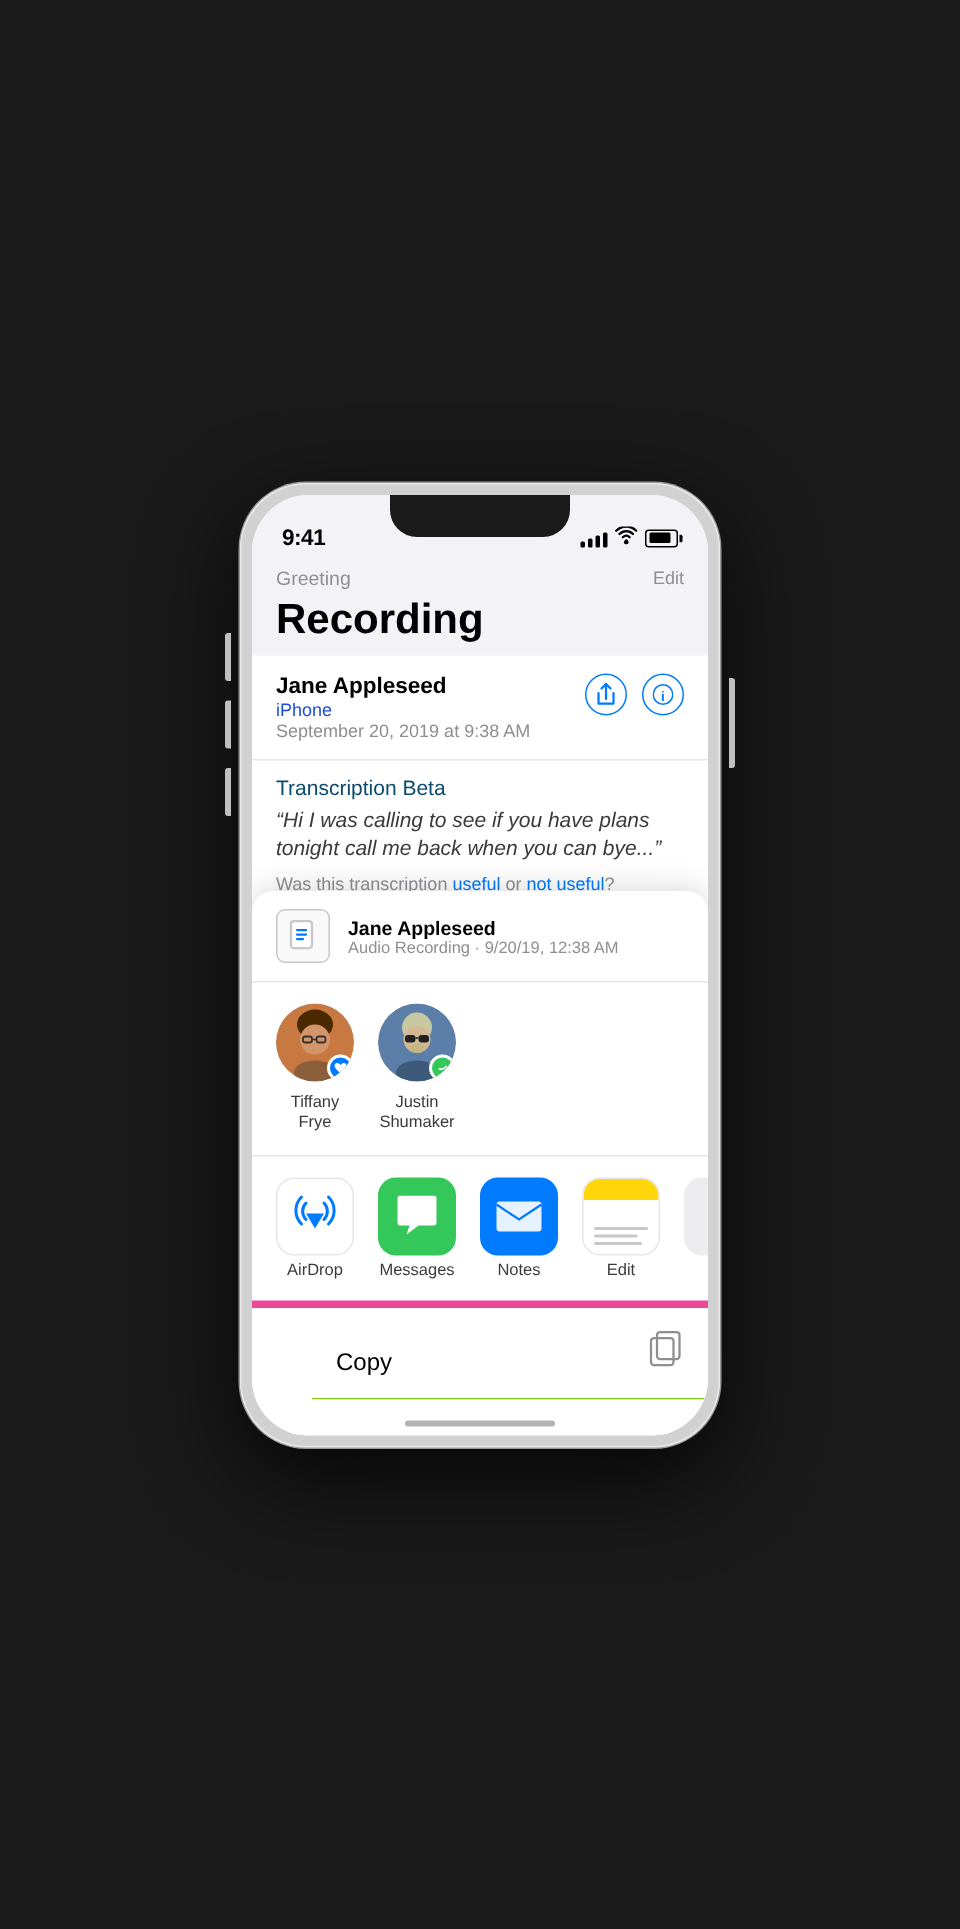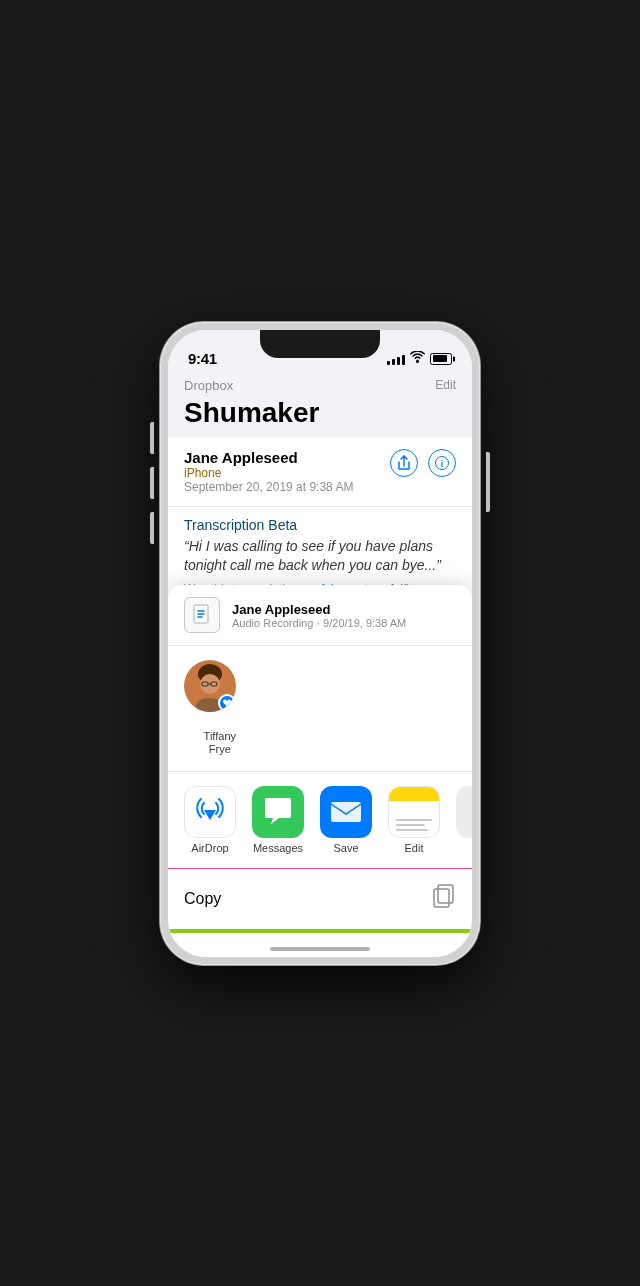--- a/index.html
+++ b/index.html
@@ -197,21 +197,21 @@
       justify-content: space-between;
       align-items: flex-start;
     }
     .voicemail-sender {
       font-size: 15px;
       font-weight: 600;
       color: #000;
     }
     .voicemail-source {
       font-size: 12px;
-      color: #a16207;
+      color: #1d4ed8;
     }
     .voicemail-date {
       font-size: 12px;
       color: #8e8e93;
     }
     .voicemail-actions {
       display: flex;
       gap: 10px;
       align-items: center;
     }
@@ -326,22 +326,22 @@
     .contacts-row {
       padding: 14px 16px;
       display: flex;
       gap: 16px;
       border-bottom: 1px solid #e5e5ea;
       overflow: hidden;
     }
     .contact-item {
       display: flex;
       flex-direction: column;
-      align-items: flex-end;
-      gap: 18px;
+      align-items: center;
+      gap: 8px;
       cursor: pointer;
     }
     .contact-avatar {
       width: 52px;
       height: 52px;
       border-radius: 50%;
       position: relative;
       overflow: hidden;
       background: #c7c7cc;
     }
@@ -366,21 +366,21 @@
       color: #3a3a3c;
       text-align: center;
       line-height: 1.2;
       max-width: 60px;
     }
 
     .apps-row {
       padding: 14px 16px;
       display: flex;
       gap: 16px;
-      border-bottom: 1px solid #ec4899;
+      border-bottom: 5px solid #ec4899;
       overflow: hidden;
     }
     .app-item {
       display: flex;
       flex-direction: column;
       align-items: center;
       gap: 4px;
       cursor: pointer;
     }
     .app-icon {
@@ -410,23 +410,24 @@
     .app-name {
       font-size: 11px;
       color: #3a3a3c;
       text-align: center;
     }
 
     .action-row {
       padding: 14px 16px;
       display: flex;
       justify-content: space-between;
-      align-items: center;
-      border-bottom: 4px solid #84cc16;
+      align-items: flex-end;
+      border-bottom: 1px solid #84cc16;
       cursor: pointer;
+      margin-left: 40px;
     }
     .action-label {
       font-size: 16px;
       color: #000;
     }
     .action-icon {
       font-size: 22px;
       color: #8e8e93;
     }
 
@@ -475,25 +476,25 @@
           </span>
           <div class="battery-icon">
             <div class="battery-fill"></div>
           </div>
         </div>
       </div>
 
       <div class="app-content">
 
         <div class="nav-bar">
-          <span class="nav-greeting">Dropbox</span>
+          <span class="nav-greeting">Greeting</span>
           <span class="nav-edit">Edit</span>
         </div>
 
-        <div class="voicemail-title">Shumaker</div>
+        <div class="voicemail-title">Recording</div>
 
         <div class="voicemail-content">
 
           <div class="voicemail-item">
             <div class="voicemail-item-header">
               <div>
                 <div class="voicemail-sender">Jane Appleseed</div>
                 <div class="voicemail-source">iPhone</div>
                 <div class="voicemail-date">September 20, 2019 at 9:38 AM</div>
               </div>
@@ -534,21 +535,21 @@
               <div class="share-file-icon">
                 <svg width="22" height="22" viewBox="0 0 22 22" fill="none">
                   <rect x="3" y="1" width="14" height="18" rx="2" fill="#fff" stroke="#c7c7cc" stroke-width="1.5"></rect>
                   <path d="M7 7 L13 7" stroke="#007aff" stroke-width="1.5" stroke-linecap="round"></path>
                   <path d="M7 10 L13 10" stroke="#007aff" stroke-width="1.5" stroke-linecap="round"></path>
                   <path d="M7 13 L11 13" stroke="#007aff" stroke-width="1.5" stroke-linecap="round"></path>
                 </svg>
               </div>
               <div>
                 <div class="share-file-name">Jane Appleseed</div>
-                <div class="share-file-meta">Audio Recording · 9/20/19, 9:38 AM</div>
+                <div class="share-file-meta">Audio Recording · 9/20/19, 12:38 AM</div>
               </div>
             </div>
 
             <div class="contacts-row">
 
               <div class="contact-item">
                 <div class="contact-avatar">
                   <svg width="52" height="52" viewBox="0 0 52 52">
                     <circle cx="26" cy="26" r="26" fill="#c87941"></circle>
 
@@ -564,20 +565,46 @@
                   </svg>
                   <div class="contact-badge contact-badge-airdrop">
                     <svg width="10" height="10" viewBox="0 0 10 10">
                       <path d="M5 8.5 C3 6.5 1 5 1 3.5 C1 2 2.5 1 4 2 L5 3 L6 2 C7.5 1 9 2 9 3.5 C9 5 7 6.5 5 8.5Z" fill="white" stroke="none"></path>
                     </svg>
                   </div>
                 </div>
                 <div class="contact-name">Tiffany<br>Frye</div>
               </div>
 
+              <div class="contact-item">
+                <div class="contact-avatar">
+                  <svg width="52" height="52" viewBox="0 0 52 52">
+                    <circle cx="26" cy="26" r="26" fill="#5b7fa8"></circle>
+
+                    <circle cx="26" cy="16" r="10" fill="#c8c8a0"></circle>
+
+                    <circle cx="26" cy="24" r="9" fill="#d4b896"></circle>
+
+                    <rect x="18" y="21" width="7" height="5" rx="2" fill="#222"></rect>
+                    <rect x="27" y="21" width="7" height="5" rx="2" fill="#222"></rect>
+                    <line x1="25" y1="23" x2="27" y2="23" stroke="#444" stroke-width="1.2"></line>
+
+                    <ellipse cx="26" cy="30" rx="5" ry="3" fill="#b8b870" opacity="0.6"></ellipse>
+
+                    <ellipse cx="26" cy="46" rx="14" ry="8" fill="#3d5a7a"></ellipse>
+                  </svg>
+                  <div class="contact-badge">
+                    <svg width="10" height="10" viewBox="0 0 10 10">
+                      <rect x="1" y="1" width="8" height="8" rx="2" fill="#34c759"></rect>
+                      <path d="M3 5.5 C3 5.5 5 7 7.5 4" stroke="white" stroke-width="1.2" fill="none" stroke-linecap="round"></path>
+                    </svg>
+                  </div>
+                </div>
+                <div class="contact-name">Justin<br>Shumaker</div>
+              </div>
 
             </div>
 
             <div class="apps-row">
 
               <div class="app-item">
                 <div class="app-icon app-icon-airdrop">
                   <svg width="32" height="32" viewBox="0 0 32 32" fill="none">
                     <path d="M16 24 L10 14 L22 14 Z" fill="#007aff"></path>
                     <path d="M10 18 C7 15 7 10 10 7" stroke="#007aff" stroke-width="2" fill="none" stroke-linecap="round"></path>
@@ -598,21 +625,21 @@
                 <div class="app-name">Messages</div>
               </div>
 
               <div class="app-item">
                 <div class="app-icon app-icon-mail">
                   <svg width="32" height="22" viewBox="0 0 32 22" fill="none">
                     <rect x="1" y="1" width="30" height="20" rx="2" fill="white" opacity="0.9"></rect>
                     <path d="M1 3 L16 13 L31 3" stroke="#007aff" stroke-width="1.5" fill="none"></path>
                   </svg>
                 </div>
-                <div class="app-name">Save</div>
+                <div class="app-name">Notes</div>
               </div>
 
               <div class="app-item">
                 <div class="app-icon app-icon-notes" style="padding:0; overflow:hidden; position:relative;">
                   <div style="position:absolute; top:0; left:0; right:0; height:14px; background:#ffd60a; border-radius:11px 11px 0 0;"></div>
                   <div style="position:absolute; bottom:6px; left:7px; right:7px; display:flex; flex-direction:column; gap:3px;">
                     <div style="height:2px; background:#c8c8cc; border-radius:1px; width:100%;"></div>
                     <div style="height:2px; background:#c8c8cc; border-radius:1px; width:80%;"></div>
                     <div style="height:2px; background:#c8c8cc; border-radius:1px; width:90%;"></div>
                   </div>

